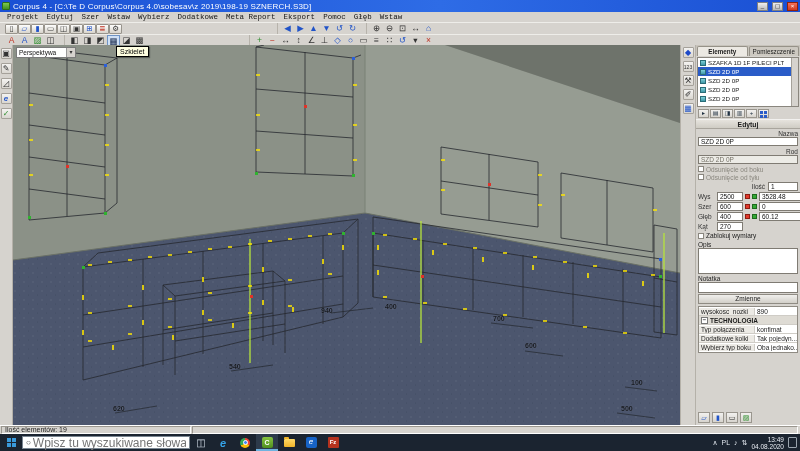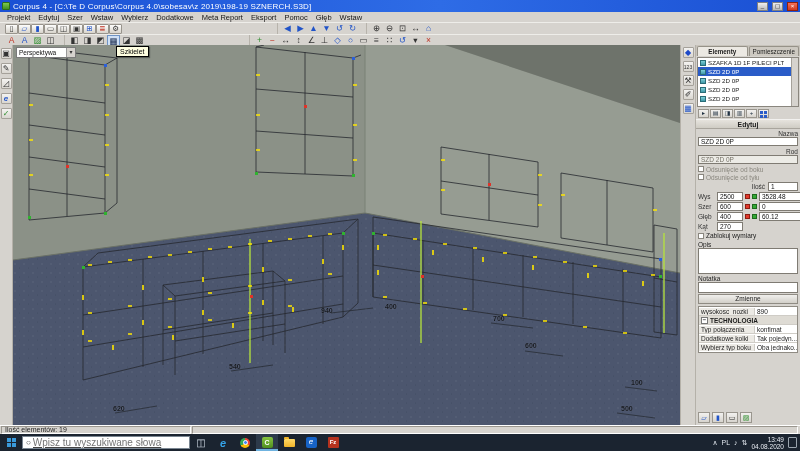--- a/index.html
+++ b/index.html
@@ -8,21 +8,21 @@
 
   
   .titlebar{height:12px;display:flex;align-items:center;background:linear-gradient(90deg,#1a50d4,#2e6ce6 55%,#1a50d4);color:#fff;font-size:8px;padding:0 2px;gap:3px;}
   .app-ico{width:8px;height:8px;background:linear-gradient(#7cc94e,#3f8f22);border:1px solid #2c6e14;border-radius:1px;flex:none;}
   .title-text{flex:1;white-space:nowrap;overflow:hidden;font-weight:normal;letter-spacing:.2px;}
   .winbtn{width:11px;height:9px;background:linear-gradient(#efefef,#b9b9b9);border:1px solid #808080;font-size:6px;line-height:7px;text-align:center;color:#222;margin-left:1px;}
   .winbtn.close{background:linear-gradient(#f3705a,#cf3a20);color:#fff;border-color:#90200c;}
 
   
   .menubar{height:10px;display:flex;align-items:center;font-size:7.5px;color:#161616;padding-left:3px;background:#d6d3ce;}
-  .menu-item{padding:0 4px;cursor:default;}
+  .menu-item{padding:0 4px;cursor:default;font-family:Liberation Mono, monospace;}
 
   
   .tbrow{display:flex;align-items:center;background:#d6d3ce;border-top:1px solid #eeede9;padding-left:2px;}
   .tb1{height:12px;} .tb2{height:11px;}
   .grp{display:flex;align-items:center;margin-right:7px;border-left:1px solid #b7b3ab;padding-left:3px;}
   .grp.first{border-left:none;}
   .tbi{min-width:13px;height:11px;font-size:8.5px;line-height:10px;text-align:center;color:#3a3a3a;cursor:default;}
   .chip{background:linear-gradient(#fdfdfc,#d8d4cc);border:1px solid #98948c;border-radius:1px;font-size:7.5px;height:10px;line-height:8px;}
   .c-blue{color:#2053c8;} .c-red{color:#c03324;} .c-green{color:#2f8f2f;} .c-dark{color:#333;}
   .tbi.active{background:#cfe0f5;border:1px solid #6f94c6;color:#112244;}
@@ -96,21 +96,21 @@
   .scell.c1{width:190px;}
   .scell.c2{flex:1;}
 
   
   .taskbar{height:17px;background:#1b2430;display:flex;align-items:center;color:#e8ecf2;}
   .start{width:22px;height:17px;display:flex;align-items:center;justify-content:center;cursor:default;}
   .winlogo{display:grid;grid-template-columns:4px 4px;grid-template-rows:4px 4px;gap:1px;}
   .winlogo i{background:#3a9adb;display:block;}
   .searchbox{width:168px;height:13px;background:#fff;border:1px solid #7a8692;display:flex;align-items:center;gap:2px;padding:0 3px;color:#555;}
   .searchbox .s-ico{color:#333;font-size:8px;line-height:11px;}
-  .searchbox input{border:none;outline:none;font-size:10px;width:100%;color:#444;background:transparent;font-family:inherit;text-decoration:underline;}
+  .searchbox input{border:none;outline:none;font-size:12px;width:100%;color:#444;background:transparent;font-family:inherit;}
   .tb-app{width:22px;height:17px;display:flex;align-items:center;justify-content:center;position:relative;cursor:default;}
   .tb-app.active{background:#2d3a4a;box-shadow:inset 0 -2px 0 #6fb3e0;}
   .edge-g{color:#35a3e8;font-weight:bold;font-style:italic;font-size:11px;line-height:14px;}
   .chrome-g{width:10px;height:10px;border-radius:50%;background:conic-gradient(#ea4335 0 33%,#fbbc05 0 66%,#34a853 0 100%);position:relative;}
   .chrome-g::after{content:"";position:absolute;inset:2.5px;background:#4285f4;border-radius:50%;border:1px solid #fff;}
   .corpus-g{width:11px;height:11px;background:linear-gradient(#86c440,#4f8f1f);border-radius:2px;color:#fff;font-size:7px;line-height:11px;text-align:center;font-weight:bold;}
   .folder-g{width:11px;height:8px;background:linear-gradient(#ffd967,#f0b429);border-radius:1px;position:relative;}
   .folder-g::before{content:"";position:absolute;left:0;top:-2px;width:5px;height:2px;background:#f0b429;border-radius:1px 1px 0 0;}
   .ie-g{width:11px;height:11px;background:#1763c6;color:#fff;border-radius:2px;font-size:8px;line-height:10px;text-align:center;font-style:italic;}
   .fz-g{width:11px;height:11px;background:#b5321e;color:#fff;font-size:6px;line-height:11px;text-align:center;border-radius:1px;font-weight:bold;}

